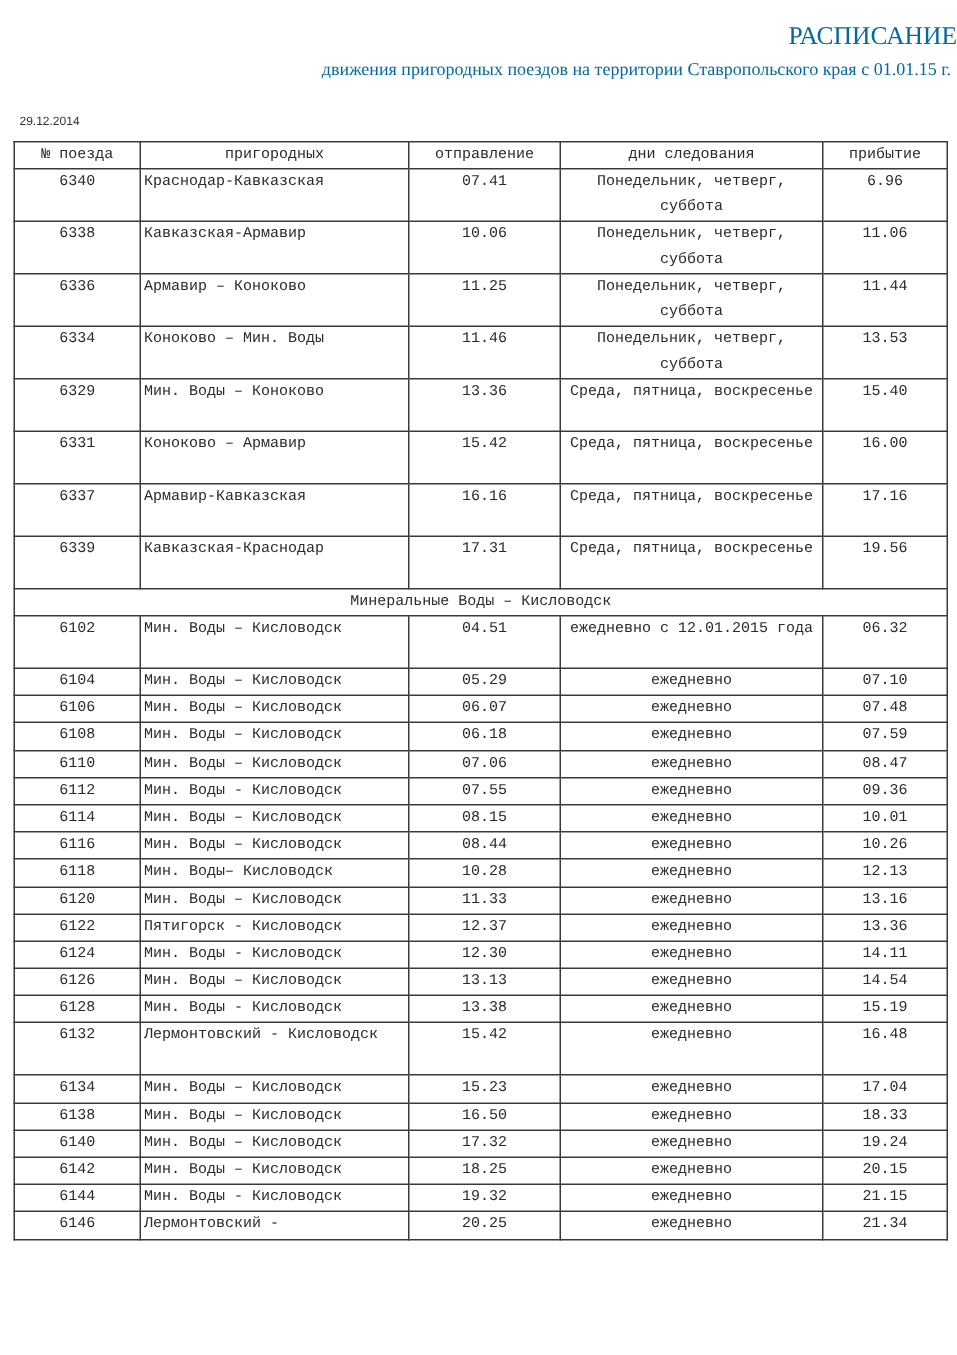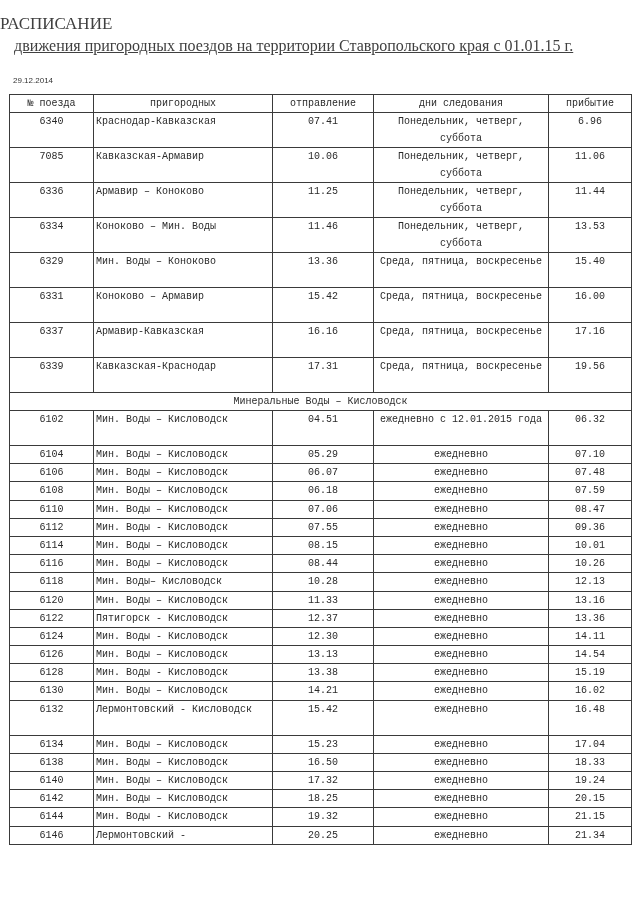--- a/index.html
+++ b/index.html
@@ -1,19 +1,19 @@
 <!DOCTYPE html>
 <html><head>
 <meta charset="utf-8">
 <style>
   html, body { margin:0; padding:0; background:#ffffff; }
   body { width:638px; height:903px; position:relative; overflow:hidden; font-family:"Liberation Serif", serif; color:#2a2a2a; }
-  .title { position:absolute; left:0; width:638px; text-align:left; font-size:17px; color:#404040; }
+  .title { position:absolute; left:0; width:638px; text-align:right; font-size:17px; color:#0369a1; }
   #t1 { top:14px; }
-  #t2 { top:36px; left:14px; width:620px; font-size:16px; line-height:20px;text-decoration:underline; }
+  #t2 { top:36px; left:14px; width:620px; font-size:12px; line-height:20px; }
   .date { position:absolute; left:13px; top:76px; font-family:Liberation Sans, sans-serif; font-size:8px; color:#333; }
   table { position:absolute; left:9px; top:94px; width:622px; border-collapse:collapse; table-layout:fixed; font-size:10px;font-family:Liberation Mono, monospace; }
   td, th { border:1.3px solid #3a3a3a; padding:0 2px; vertical-align:top; line-height:17px; font-weight:normal; overflow:hidden; white-space:nowrap; }
   th { height:17px; text-align:center; }
   td.c { text-align:center; }
   td.l { text-align:left; white-space:normal; }
   td.w { white-space:normal; text-align:center; }
   tr.two td { height:34px; }
   tr.one td { height:17.2px; }
   tr.sec td { height:17px; text-align:center; }
@@ -44,21 +44,21 @@
   </thead>
   <tbody id="tbody">
       <tr class="two">
         <td class="c">6340</td>
         <td class="l">Краснодар-Кавказская</td>
         <td class="c">07.41</td>
         <td class="w">Понедельник, четверг, суббота</td>
         <td class="c">6.96</td>
       </tr>
       <tr class="two">
-        <td class="c">7085</td>
+        <td class="c">6338</td>
         <td class="l">Кавказская-Армавир</td>
         <td class="c">10.06</td>
         <td class="w">Понедельник, четверг, суббота</td>
         <td class="c">11.06</td>
       </tr>
       <tr class="two">
         <td class="c">6336</td>
         <td class="l"> Армавир – Коноково</td>
         <td class="c">11.25</td>
         <td class="w">Понедельник, четверг, суббота</td>
@@ -192,27 +192,20 @@
         <td class="c">13.13</td>
         <td class="w">ежедневно</td>
         <td class="c">14.54</td>
       </tr>
       <tr class="one">
         <td class="c">6128</td>
         <td class="l">Мин. Воды - Кисловодск</td>
         <td class="c">13.38</td>
         <td class="w">ежедневно</td>
         <td class="c">15.19</td>
-      </tr>
-      <tr class="one">
-        <td class="c">6130</td>
-        <td class="l">Мин. Воды – Кисловодск</td>
-        <td class="c">14.21</td>
-        <td class="w">ежедневно</td>
-        <td class="c">16.02</td>
       </tr>
       <tr class="two">
         <td class="c">6132</td>
         <td class="l">Лермонтовский - Кисловодск</td>
         <td class="c">15.42</td>
         <td class="w">ежедневно</td>
         <td class="c">16.48</td>
       </tr>
       <tr class="one">
         <td class="c">6134</td>

